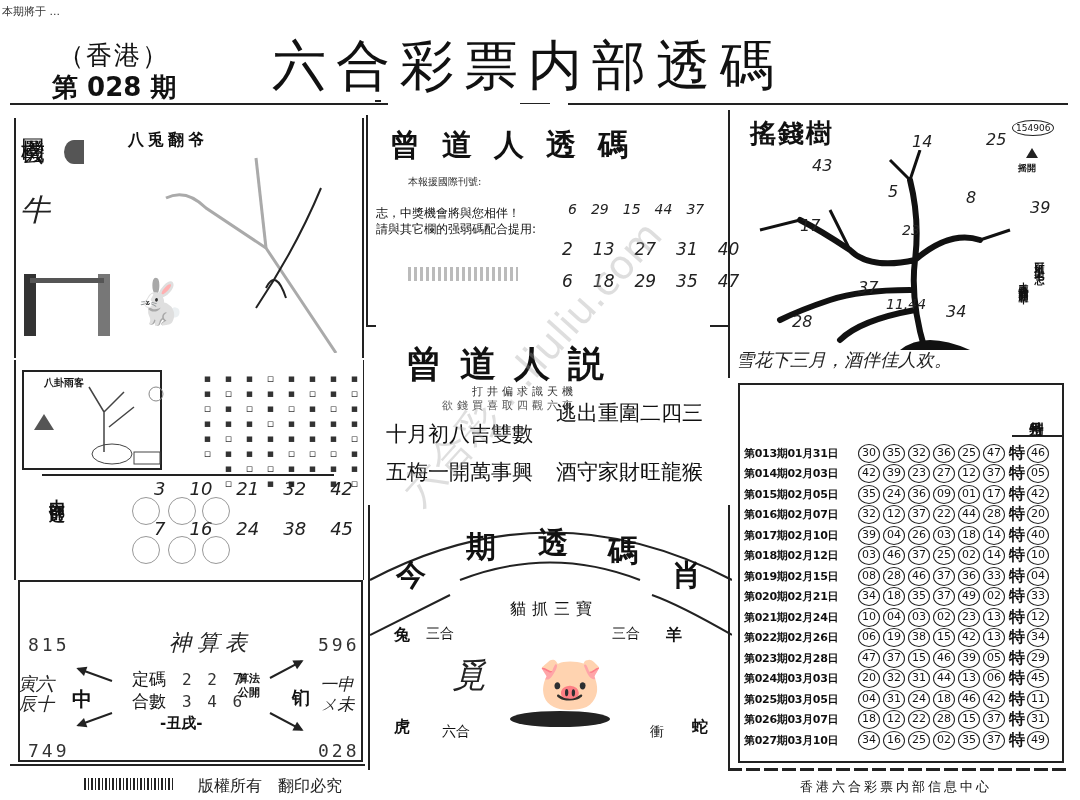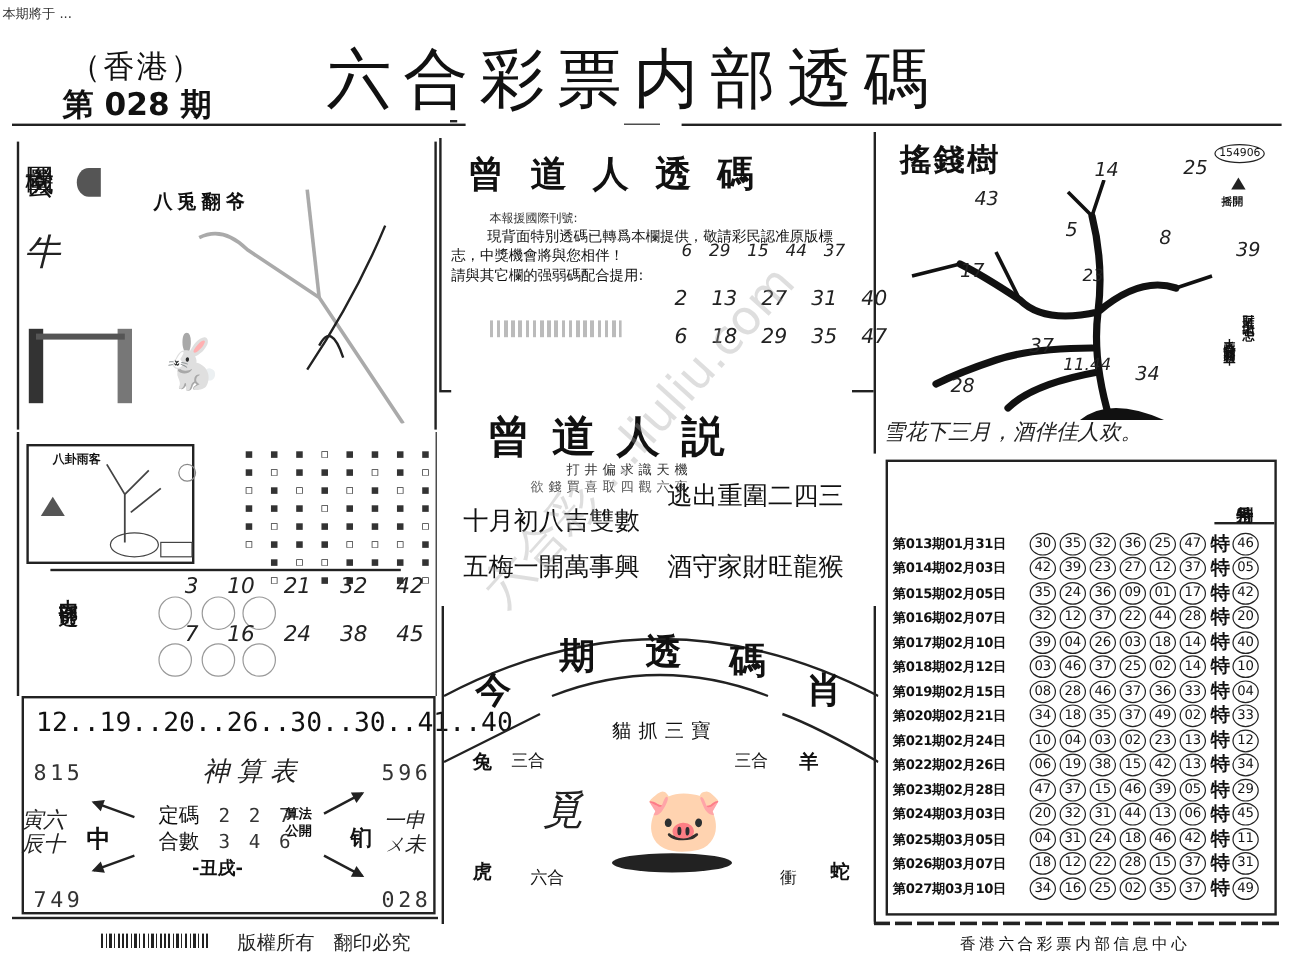--- a/index.html
+++ b/index.html
@@ -58,21 +58,21 @@
 <div class="hline" style="left:10px; top:103px; width:378px;"></div>
 <div class="abs" id="main-title">六合彩票内部透碼</div>
 <div class="hline" style="left:375px; top:100px; width:6px;"></div>
 <div class="hline" style="left:520px; top:103px; width:30px; height:1px;"></div>
 <div class="hline" style="left:568px; top:103px; width:500px;"></div>
 
 <div class="panel" id="panel-left-top">
   <div class="abs vert sans" style="left:4px; top:2px; font-size:24px; line-height:26px; letter-spacing:0;">玄機圖</div>
   <div class="abs hand" style="left:4px; top:72px; font-size:30px;">牛</div>
   <div class="abs" style="left:48px; top:22px; width:20px; height:24px; border-radius:50% 0 0 50%; background:#555;"></div>
-  <div class="abs sans" style="left:112px; top:12px; font-size:16px; font-weight:bold; letter-spacing:4px;margin-top:28px;">八兎翻爷</div>
+  <div class="abs sans" style="left:112px; top:12px; font-size:16px; font-weight:bold; letter-spacing:4px;">八兎翻爷</div>
   <svg class="abs" style="left:130px; top:20px;" width="210" height="215">
     <path d="M20 60 Q40 50 60 70 Q90 90 120 110 L140 140 Q160 170 190 215" stroke="#aaa" stroke-width="3" fill="none"></path>
     <path d="M110 20 L120 110" stroke="#aaa" stroke-width="3" fill="none"></path>
     <path d="M175 50 Q150 110 110 170" stroke="#222" stroke-width="2" fill="none"></path>
     <path d="M120 150 Q130 130 140 160" stroke="#222" stroke-width="2" fill="none"></path>
   </svg>
   <div class="abs" style="left:8px; top:156px; width:12px; height:62px; background:#333;"></div>
   <div class="abs" style="left:82px; top:156px; width:12px; height:62px; background:#777;"></div>
   <div class="abs" style="left:14px; top:160px; width:74px; height:5px; background:#555;"></div>
   <div class="abs" style="left:116px; top:158px; font-size:44px; color:#444;">🐇</div>
@@ -117,21 +117,20 @@
   <div class="abs hand" style="left:138px; top:158px; display:flex; gap:24px; font-size:18px;">
     <span>7</span>
     <span>16</span>
     <span>24</span>
     <span>38</span>
     <span>45</span>
   </div>
 </div>
 
 <div class="abs" id="shensuan-box">
-  <div class="abs mono" style="left:10px; top:8px; font-size:22px; letter-spacing:0;">12..19..20..26..30..30..41..40</div>
   <div class="abs digits" style="left:8px; top:52px;">815</div>
   <div class="abs digits" style="left:298px; top:52px;">596</div>
   <div class="abs digits" style="left:8px; top:158px;">749</div>
   <div class="abs digits" style="left:298px; top:158px;">028</div>
   <div class="abs hand" style="left:110px; top:46px; font-size:22px; letter-spacing:6px;margin-left:39px;">神算表</div>
 
   <div class="arrow" style="left:92px; top:98px; width:36px; transform:rotate(200deg);"></div>
   <div class="arrow" style="left:250px; top:95px; width:36px; transform:rotate(-28deg);"></div>
   <div class="arrow" style="left:92px; top:130px; width:36px; transform:rotate(160deg);"></div>
   <div class="arrow" style="left:250px; top:130px; width:36px; transform:rotate(28deg);"></div>
@@ -149,21 +148,20 @@
   <div class="abs sans" style="left:272px; top:104px; font-size:18px; font-weight:bold;">钔</div>
   <div class="abs hand" style="left:300px; top:92px; width:40px; font-size:17px; line-height:20px;">一申 ㄨ未</div>
 </div>
 <div class="hline" style="left:10px; top:764px; width:355px; height:1.5px;"></div>
 <div class="abs" style="left:84px; top:778px; width:90px; height:12px; background:repeating-linear-gradient(90deg,#222 0 2px,#fff 2px 4px,#222 4px 5px,#fff 5px 7px);"></div>
 <div class="abs sans" style="left:198px; top:776px; font-size:16px; color:#222;">版權所有　翻印必究</div>
 
 <div class="panel" id="panel-center-top">
   <div class="abs sans" style="left:22px; top:10px; font-size:30px; font-weight:bold; letter-spacing:22px;">曾道人透碼</div>
   <div class="abs sans" style="left:40px; top:60px; font-size:10px; color:#333;">本報援國際刊號:</div>
-  <div class="abs sans" style="left:38px; top:74px; font-size:12px;">現背面特別透碼已轉爲本欄提供，敬請彩民認准原版標</div>
   <div class="abs sans" style="left:8px; top:90px; font-size:12px;">志，中獎機會將與您相伴！</div>
   <div class="abs sans" style="left:8px; top:106px; font-size:12px;">請與其它欄的强弱碼配合提用:</div>
   <div class="abs hand" style="left:200px; top:86px; display:flex; gap:14px; font-size:14px;">
     <span>6</span>
     <span>29</span>
     <span>15</span>
     <span>44</span>
     <span>37</span>
   </div>
   <div class="abs hand" style="left:194px; top:124px; display:flex; gap:20px; font-size:17px;">

